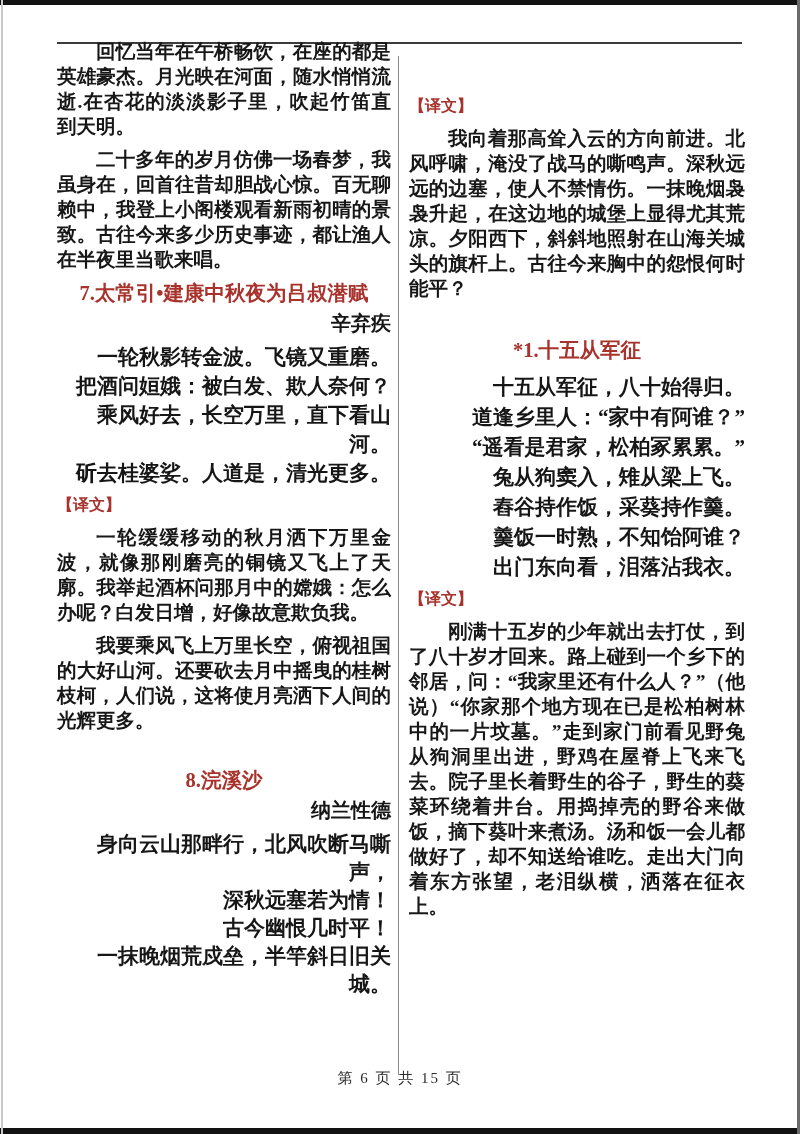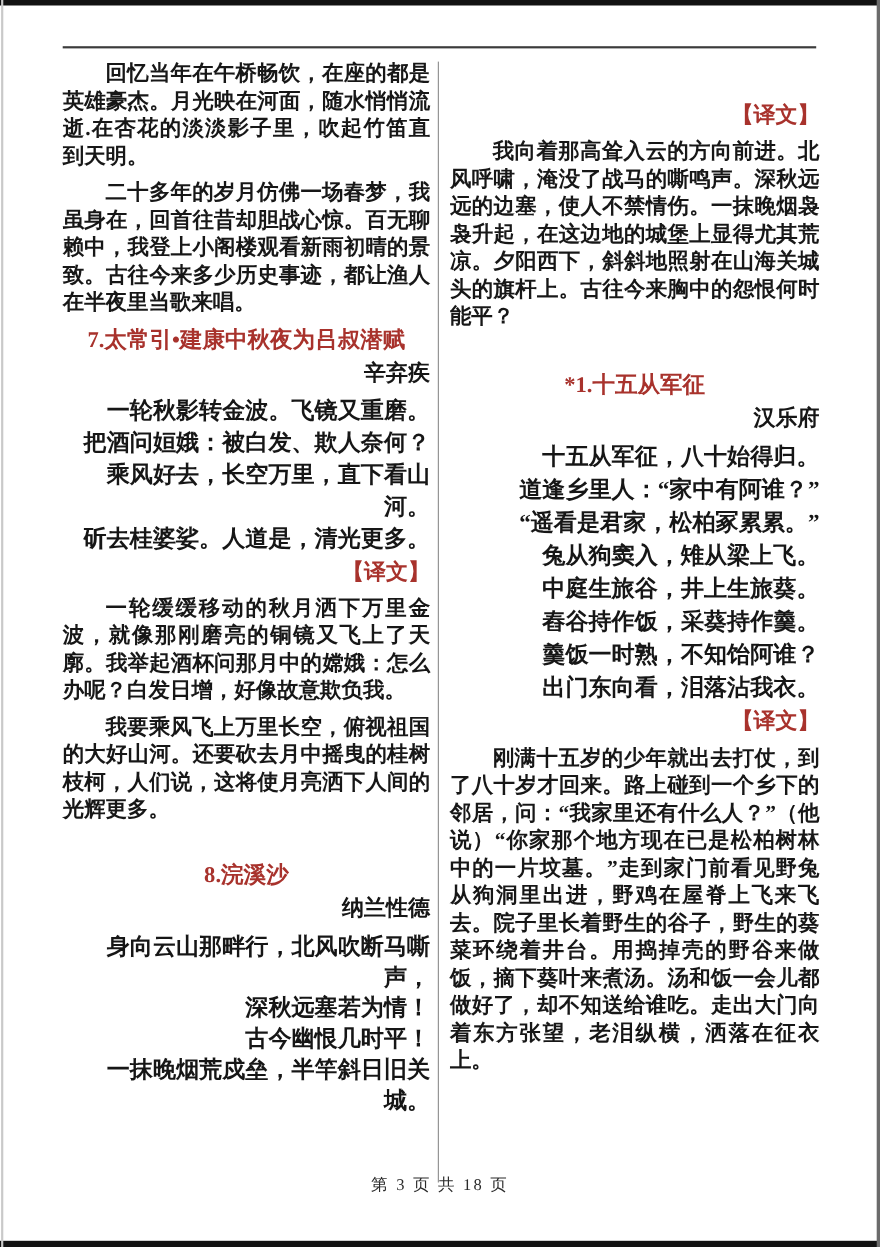--- a/index.html
+++ b/index.html
@@ -17,21 +17,21 @@
   
   .bar-top{position:absolute;top:0;left:0;width:800px;height:5px;background:#121212;}
   .bar-bottom{position:absolute;bottom:0;left:0;width:800px;height:6px;background:#121212;}
   .edge-left{position:absolute;top:0;left:1px;width:2px;height:1134px;background:#c9c9c9;}
   .edge-right{position:absolute;top:0;right:0;width:3px;height:1134px;background:#6b6b6b;}
   
   .top-rule{position:absolute;left:57px;top:42px;width:685px;height:2px;background:#3c3c3c;}
   .col-divider{position:absolute;left:398px;top:56px;width:1px;height:1019px;background:#8a8a8a;}
   
   .col{position:absolute;color:#161616;}
-  .col-left{left:57px;top:55px;width:334px;}
+  .col-left{left:57px;top:39px;width:334px;}
   .col-right{left:409px;top:93px;width:336px;}
   
   .para{
     font-size:19.5px;line-height:25px;
     text-align:justify;text-indent:2em;
     margin:0 0 8px 0;
     font-weight:600;
     color:#171717;
   }
   .heading{
@@ -54,23 +54,22 @@
   .poem-line{
     text-align:right;
     font-size:21px;line-height:29px;
     font-weight:bold;
   }
   .poem-9 .poem-line{line-height:30px;}
   .poem-8 .poem-line{line-height:28px;}
   .trans-label{
     color:#a8322c;
     font-weight:bold;
-    font-size:20px;line-height:25px;
+    font-size:16px;line-height:25px;
     margin-top:4px;
-    text-align:right;
   }
   .trans-label.first{margin-top:0;}
   .para.trans{margin-top:8px;}
   
   .footer{
     position:absolute;left:0;top:1068px;width:800px;
     text-align:center;
     font-size:15px;line-height:20px;
     letter-spacing:2px;
     color:#2b2b2b;
@@ -115,31 +114,29 @@
       <div class="poem-line">古今幽恨几时平！</div>
       <div class="poem-line">一抹晚烟荒戍垒，半竿斜日旧关城。</div>
     </div>
   </div>
 
   <div class="col col-right">
     <div class="trans-label first">【译文】</div>
     <p class="para trans">我向着那高耸入云的方向前进。北风呼啸，淹没了战马的嘶鸣声。深秋远远的边塞，使人不禁情伤。一抹晚烟袅袅升起，在这边地的城堡上显得尤其荒凉。夕阳西下，斜斜地照射在山海关城头的旗杆上。古往今来胸中的怨恨何时能平？</p>
 
     <h2 class="heading heading-9">*1.十五从军征</h2>
-    <div class="author">汉乐府</div>
     <div class="poem poem-9">
       <div class="poem-line">十五从军征，八十始得归。</div>
       <div class="poem-line">道逢乡里人：“家中有阿谁？”</div>
       <div class="poem-line">“遥看是君家，松柏冢累累。”</div>
       <div class="poem-line">兔从狗窦入，雉从梁上飞。</div>
-      <div class="poem-line">中庭生旅谷，井上生旅葵。</div>
       <div class="poem-line">舂谷持作饭，采葵持作羹。</div>
       <div class="poem-line">羹饭一时熟，不知饴阿谁？</div>
       <div class="poem-line">出门东向看，泪落沾我衣。</div>
     </div>
 
     <div class="trans-label">【译文】</div>
     <p class="para trans">刚满十五岁的少年就出去打仗，到了八十岁才回来。路上碰到一个乡下的邻居，问：“我家里还有什么人？”（他说）“你家那个地方现在已是松柏树林中的一片坟墓。”走到家门前看见野兔从狗洞里出进，野鸡在屋脊上飞来飞去。院子里长着野生的谷子，野生的葵菜环绕着井台。用捣掉壳的野谷来做饭，摘下葵叶来煮汤。汤和饭一会儿都做好了，却不知送给谁吃。走出大门向着东方张望，老泪纵横，洒落在征衣上。</p>
   </div>
 
-  <div class="footer">第 3 页 共 18 页</div>
+  <div class="footer">第 6 页 共 15 页</div>
 
 </div>
 
 </body></html>

